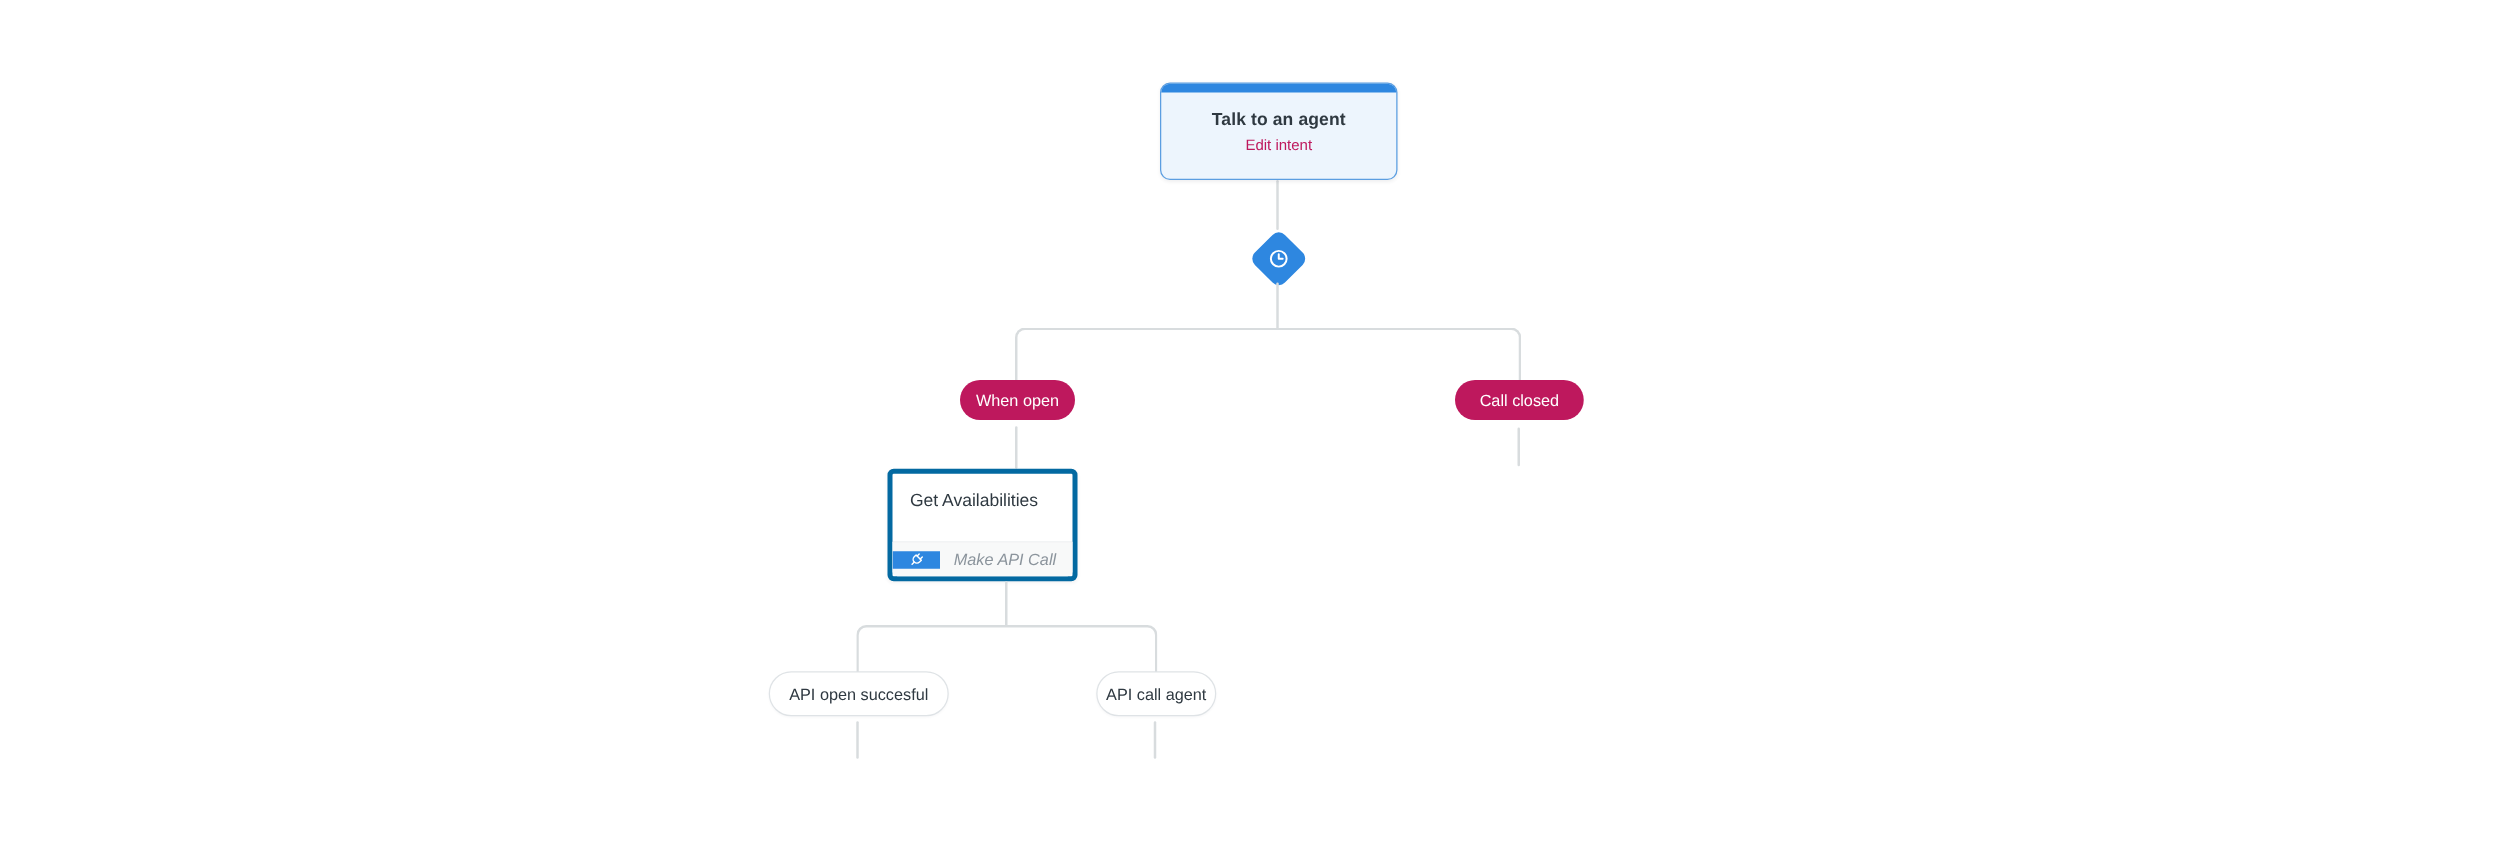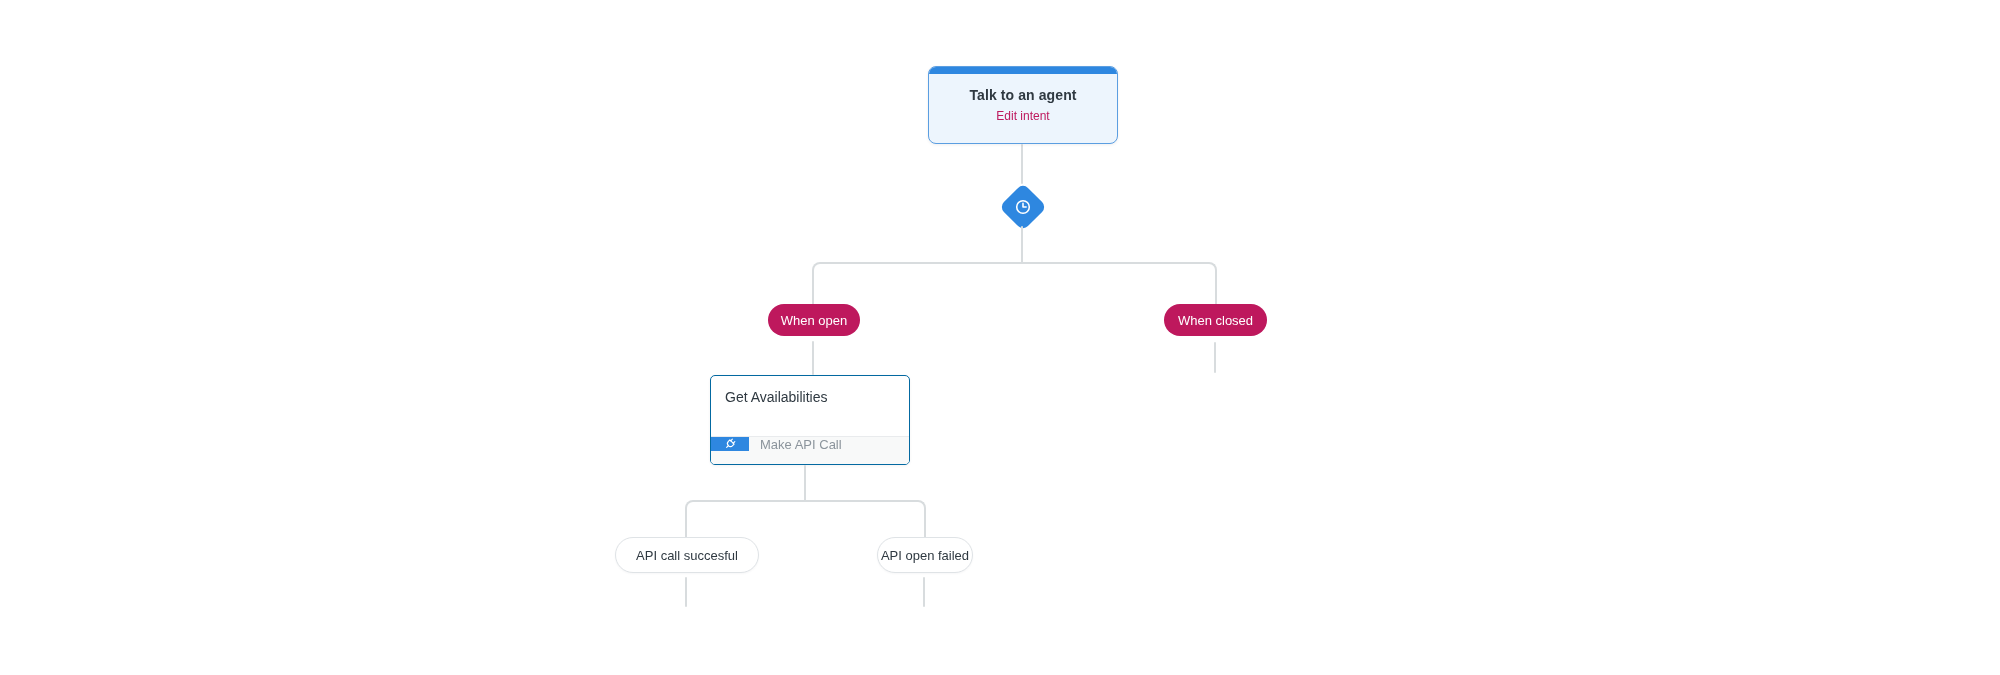--- a/index.html
+++ b/index.html
@@ -102,44 +102,45 @@
     justify-content: center;
     cursor: pointer;
   }
   .pill-when-open  { left: 768px;  top: 304px; width: 92px; }
   .pill-when-closed{ left: 1164px; top: 304px; width: 103px; }
 
   
   .step-card {
     position: absolute;
     left: 710px; top: 375px;
-    width: 200px; height: 90px;
-    box-sizing: border-box;
-    background: #ffffff;
-    border: 1px solid #0369a1;
+    width: 152px; height: 90px;
+    box-sizing: border-box;
+    background: #ffffff;
+    border: 4px solid #0369a1;
     border-radius: 5px;
     box-shadow: 0 1px 3px rgba(47,57,65,0.06);
     display: flex;
     flex-direction: column;
     cursor: pointer;
   }
   .step-card .step-title {
     padding: 13px 14px 0 14px;
     font-size: 14px;
     color: #2f3941;
     flex: 1;
   }
   .step-card .action-row {
     display: flex;
-    align-items: flex-start;
+    align-items: center;
     height: 27px;
     border-top: 1px solid #e9ebed;
     background: #f8f9f9;
     border-radius: 0 0 4px 4px;
     overflow: hidden;
+    font-style: italic;
   }
   .step-card .action-icon-cell {
     width: 38px;
     background: #2e87e0;
     display: flex;
     align-items: center;
     justify-content: center;
     flex: none;
   }
   .step-card .action-label {
@@ -192,21 +193,21 @@
   </div>
 
   <div class="v-line" style="left:1021px; top:226px; height:37px;"></div>
 
   <div class="elbow" style="left:812px; top:262px; width:405px; height:43px;"></div>
 
   <div class="pill-blue pill-when-open">
     <span>When open</span>
   </div>
   <div class="pill-blue pill-when-closed">
-    <span>When closed</span>
+    <span>Call closed</span>
   </div>
 
   <div class="v-line" style="left:812px; top:341px; height:34px;"></div>
 
   <div class="v-line" style="left:1214px; top:342px; height:31px;"></div>
 
   <div class="step-card">
     <div class="step-title">Get Availabilities</div>
     <div class="action-row">
       <div class="action-icon-cell">
@@ -221,22 +222,22 @@
       </div>
       <div class="action-label">Make API Call</div>
     </div>
   </div>
 
   <div class="v-line" style="left:804px; top:465px; height:36px;"></div>
 
   <div class="elbow" style="left:685px; top:500px; width:241px; height:38px;"></div>
 
   <div class="pill-white pill-api-success">
-    <span>API call succesful</span>
+    <span>API open succesful</span>
   </div>
   <div class="pill-white pill-api-failed">
-    <span>API open failed</span>
+    <span>API call agent</span>
   </div>
 
   <div class="v-line" style="left:685px; top:577px; height:30px;"></div>
   <div class="v-line" style="left:923px; top:577px; height:30px;"></div>
 
 </div>
 
 </body></html>

